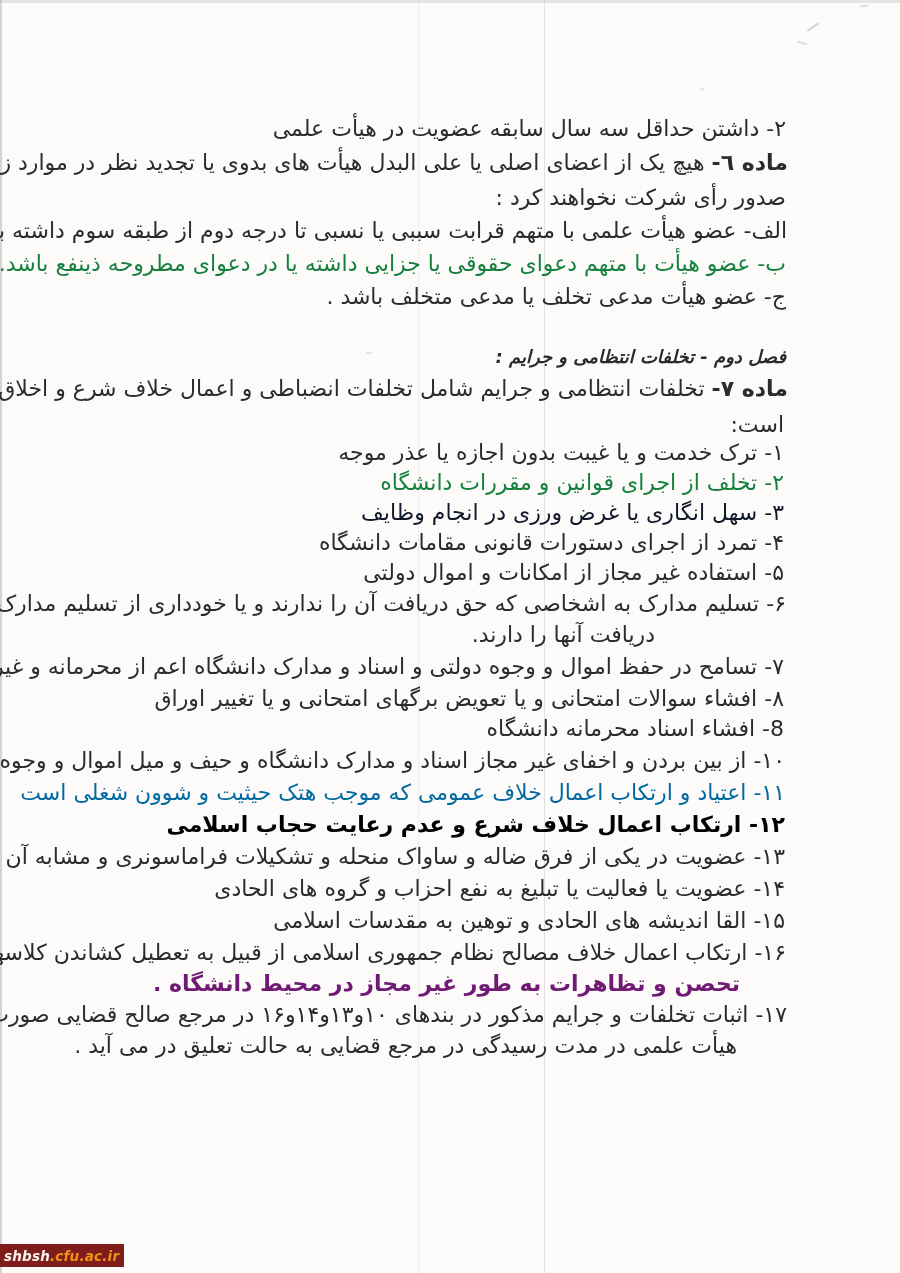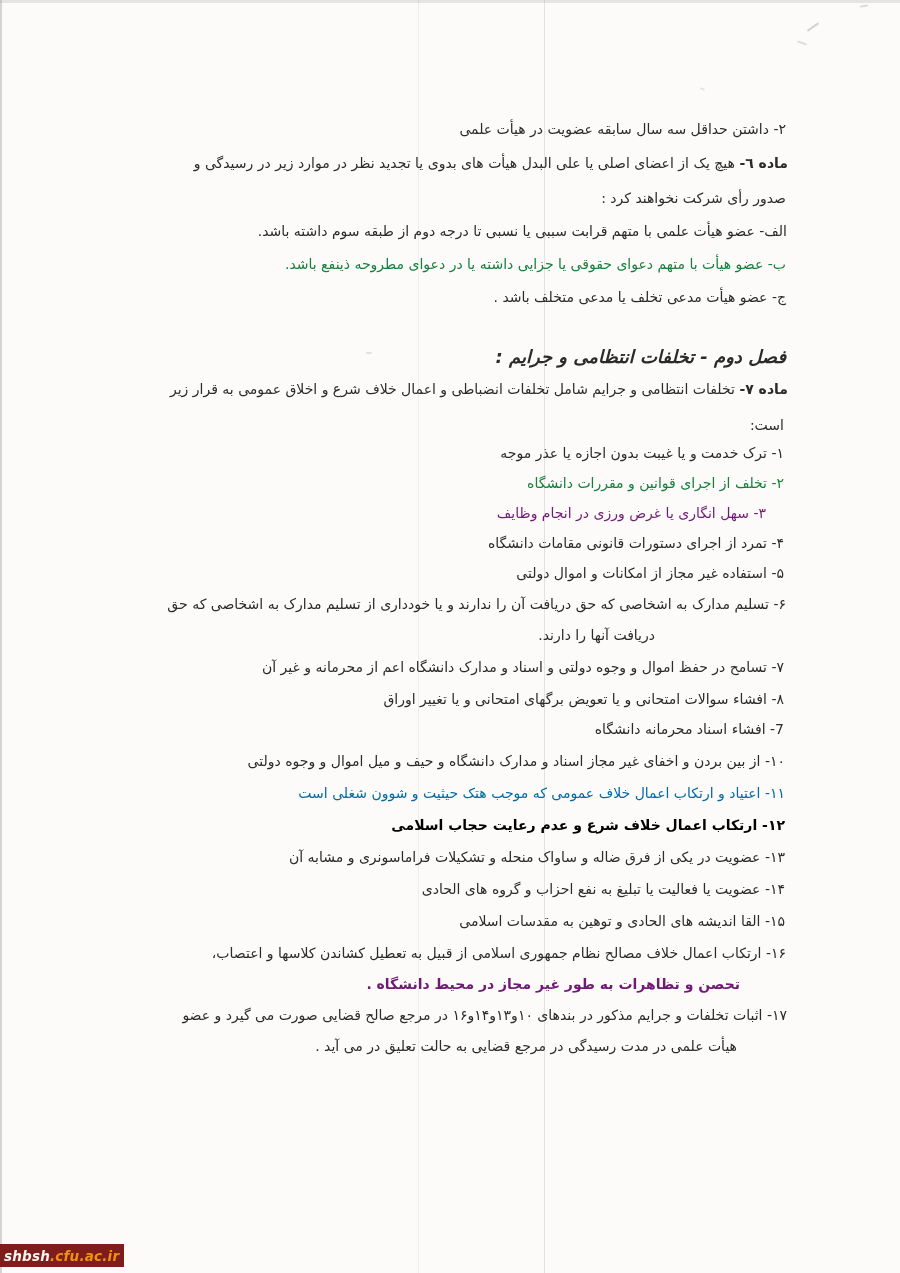--- a/index.html
+++ b/index.html
@@ -15,21 +15,21 @@
   .edge-top{position:absolute;left:0;top:0;width:100%;height:3px;background:rgba(185,185,185,.35);}
   .edge-left{position:absolute;left:0;top:0;width:2px;height:100%;background:rgba(165,165,165,.45);}
   .fold-line{position:absolute;top:0;width:1px;height:100%;background:#9a9a9a;}
   .fold-a{left:418px;opacity:.14;}
   .fold-b{left:544px;opacity:.26;}
   
   .line{
     position:absolute;
     direction:rtl;
     white-space:nowrap;
-    font-size:14px;
+    font-size:22px;
     line-height:26px;
     color:#2b2b2b;
     letter-spacing:0;
   }
   .line .prefix{font-weight:bold;}
   .line.chapter{
     font-weight:bold;
     font-style:italic;
     font-size:18px;
     color:#1f1f1f;
@@ -77,28 +77,28 @@
       <div class="line" style="top: 150px; right: 112px; color: rgb(43, 43, 43);"><span class="prefix">ماده ٦-</span> هیچ یک از اعضای اصلی یا علی البدل هیأت های بدوی یا تجدید نظر در موارد زیر در رسیدگی و</div>
       <div class="line" style="top: 185px; right: 114px; color: rgb(43, 43, 43);">صدور رأی شرکت نخواهند کرد :</div>
       <div class="line" style="top: 218px; right: 113px; color: rgb(43, 43, 43);">الف- عضو هیأت علمی با متهم قرابت سببی یا نسبی تا درجه دوم از طبقه سوم داشته باشد.</div>
       <div class="line" style="top: 251px; right: 114px; color: #15803d;">ب- عضو هیأت با متهم دعوای حقوقی یا جزایی داشته یا در دعوای مطروحه ذینفع باشد.</div>
       <div class="line" style="top: 284px; right: 114px; color: rgb(43, 43, 43);">ج- عضو هیأت مدعی تخلف یا مدعی متخلف باشد .</div>
       <div class="line chapter" style="top: 344px; right: 114px; color: rgb(43, 43, 43);">فصل دوم - تخلفات انتظامی و جرایم :</div>
       <div class="line" style="top: 376px; right: 112px; color: rgb(43, 43, 43);"><span class="prefix">ماده ۷-</span> تخلفات انتظامی و جرایم شامل تخلفات انضباطی و اعمال خلاف شرع و اخلاق عمومی به قرار زیر</div>
       <div class="line" style="top: 412px; right: 116px; color: rgb(43, 43, 43);">است:</div>
       <div class="line" style="top: 440px; right: 116px; color: rgb(43, 43, 43);">۱- ترک خدمت و یا غیبت بدون اجازه یا عذر موجه</div>
       <div class="line" style="top: 470px; right: 116px; color: #15803d;">۲- تخلف از اجرای قوانین و مقررات دانشگاه</div>
-      <div class="line" style="top: 500px; right: 134px; color: #701a75; margin-left: 48px;">۳- سهل انگاری یا غرض ورزی در انجام وظایف</div>
+      <div class="line" style="top: 500px; right: 116px; color: #0f172a; margin-left: 48px;">۳- سهل انگاری یا غرض ورزی در انجام وظایف</div>
       <div class="line" style="top: 530px; right: 116px; color: rgb(43, 43, 43);">۴- تمرد از اجرای دستورات قانونی مقامات دانشگاه</div>
       <div class="line" style="top: 560px; right: 116px; color: rgb(43, 43, 43);">۵- استفاده غیر مجاز از امکانات و اموال دولتی</div>
       <div class="line" style="top: 591px; right: 114px; color: rgb(43, 43, 43);">۶- تسلیم مدارک به اشخاصی که حق دریافت آن را ندارند و یا خودداری از تسلیم مدارک به اشخاصی که حق</div>
       <div class="line" style="top: 622px; right: 245px; color: rgb(43, 43, 43);">دریافت آنها را دارند.</div>
       <div class="line" style="top: 654px; right: 116px; color: rgb(43, 43, 43);">۷- تسامح در حفظ اموال و وجوه دولتی و اسناد و مدارک دانشگاه اعم از محرمانه و غیر آن</div>
       <div class="line" style="top: 686px; right: 116px; color: rgb(43, 43, 43);">۸- افشاء سوالات امتحانی و یا تعویض برگهای امتحانی و یا تغییر اوراق</div>
-      <div class="line" style="top: 716px; right: 116px; color: rgb(43, 43, 43);">7- افشاء اسناد محرمانه دانشگاه</div>
+      <div class="line" style="top: 716px; right: 116px; color: rgb(43, 43, 43);">8- افشاء اسناد محرمانه دانشگاه</div>
       <div class="line" style="top: 748px; right: 115px; color: rgb(43, 43, 43);">۱۰- از بین بردن و اخفای غیر مجاز اسناد و مدارک دانشگاه و حیف و میل اموال و وجوه دولتی</div>
       <div class="line" style="top: 780px; right: 115px; color: #0369a1;">۱۱- اعتیاد و ارتکاب اعمال خلاف عمومی که موجب هتک حیثیت و شوون شغلی است</div>
       <div class="line" style="top: 812px; right: 115px; color: #000000; font-weight: bold;">۱۲- ارتکاب اعمال خلاف شرع و عدم رعایت حجاب اسلامی</div>
       <div class="line" style="top: 844px; right: 115px; color: rgb(43, 43, 43);">۱۳- عضویت در یکی از فرق ضاله و ساواک منحله و تشکیلات فراماسونری و مشابه آن</div>
       <div class="line" style="top: 876px; right: 115px; color: rgb(43, 43, 43);">۱۴- عضویت یا فعالیت یا تبلیغ به نفع احزاب و گروه های الحادی</div>
       <div class="line" style="top: 908px; right: 115px; color: rgb(43, 43, 43);">۱۵- القا اندیشه های الحادی و توهین به مقدسات اسلامی</div>
       <div class="line" style="top: 940px; right: 114px; color: rgb(43, 43, 43);">۱۶- ارتکاب اعمال خلاف مصالح نظام جمهوری اسلامی از قبیل به تعطیل کشاندن کلاسها و اعتصاب،</div>
       <div class="line" style="top: 971px; right: 160px; color: #701a75; font-weight: bold;">تحصن و تظاهرات به طور غیر مجاز در محیط دانشگاه .</div>
       <div class="line" style="top: 1002px; right: 113px; color: rgb(43, 43, 43);">۱۷- اثبات تخلفات و جرایم مذکور در بندهای ۱۰و۱۳و۱۴و۱۶ در مرجع صالح قضایی صورت می گیرد و عضو</div>
       <div class="line" style="top: 1033px; right: 163px; color: rgb(43, 43, 43);">هیأت علمی در مدت رسیدگی در مرجع قضایی به حالت تعلیق در می آید .</div>

